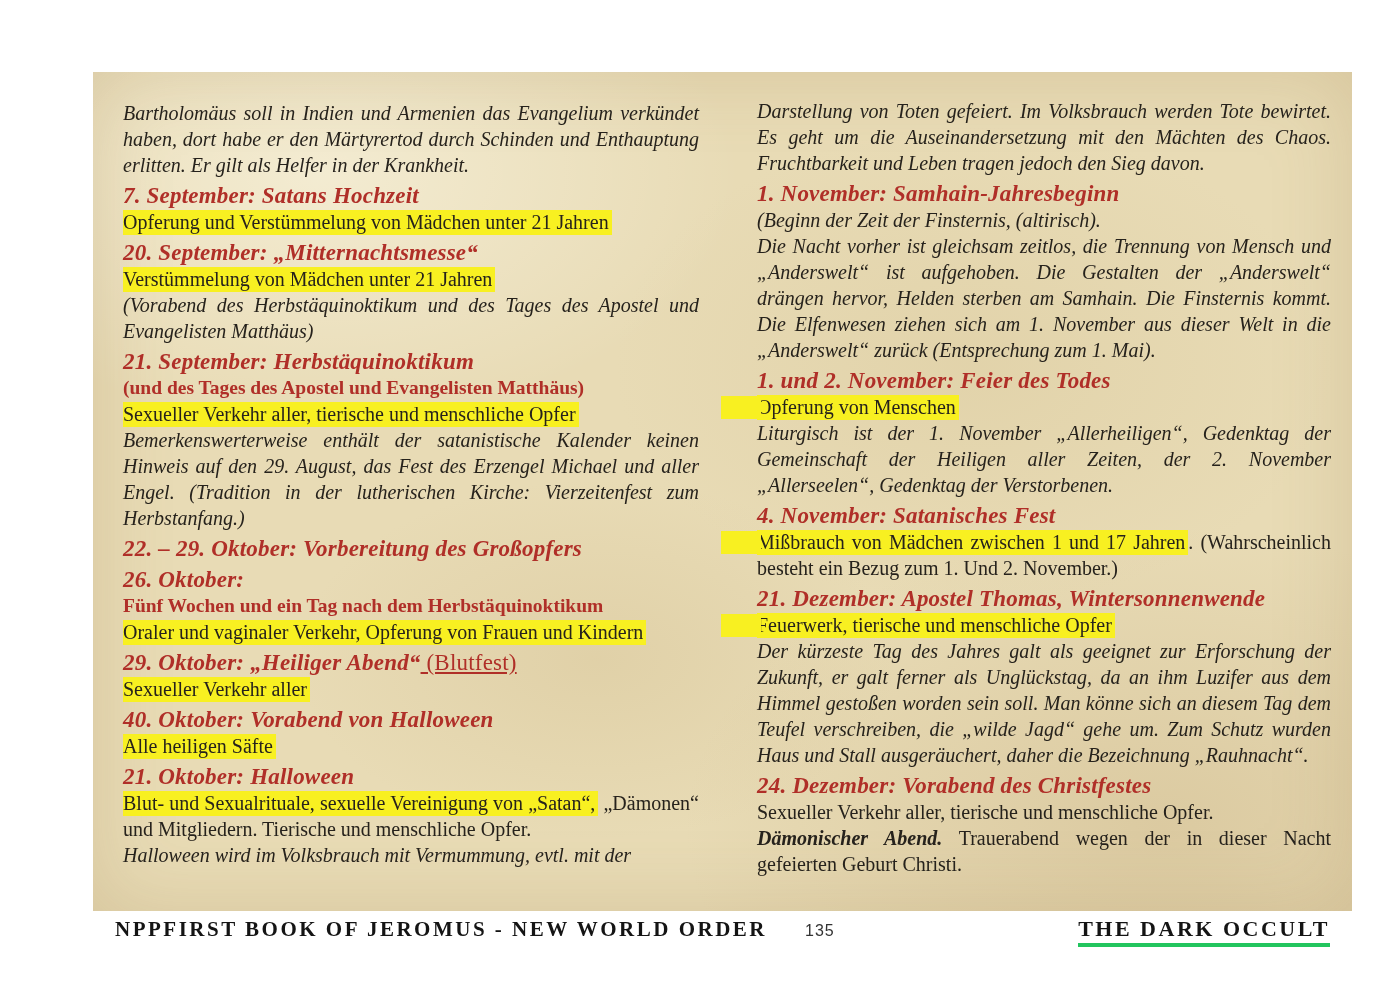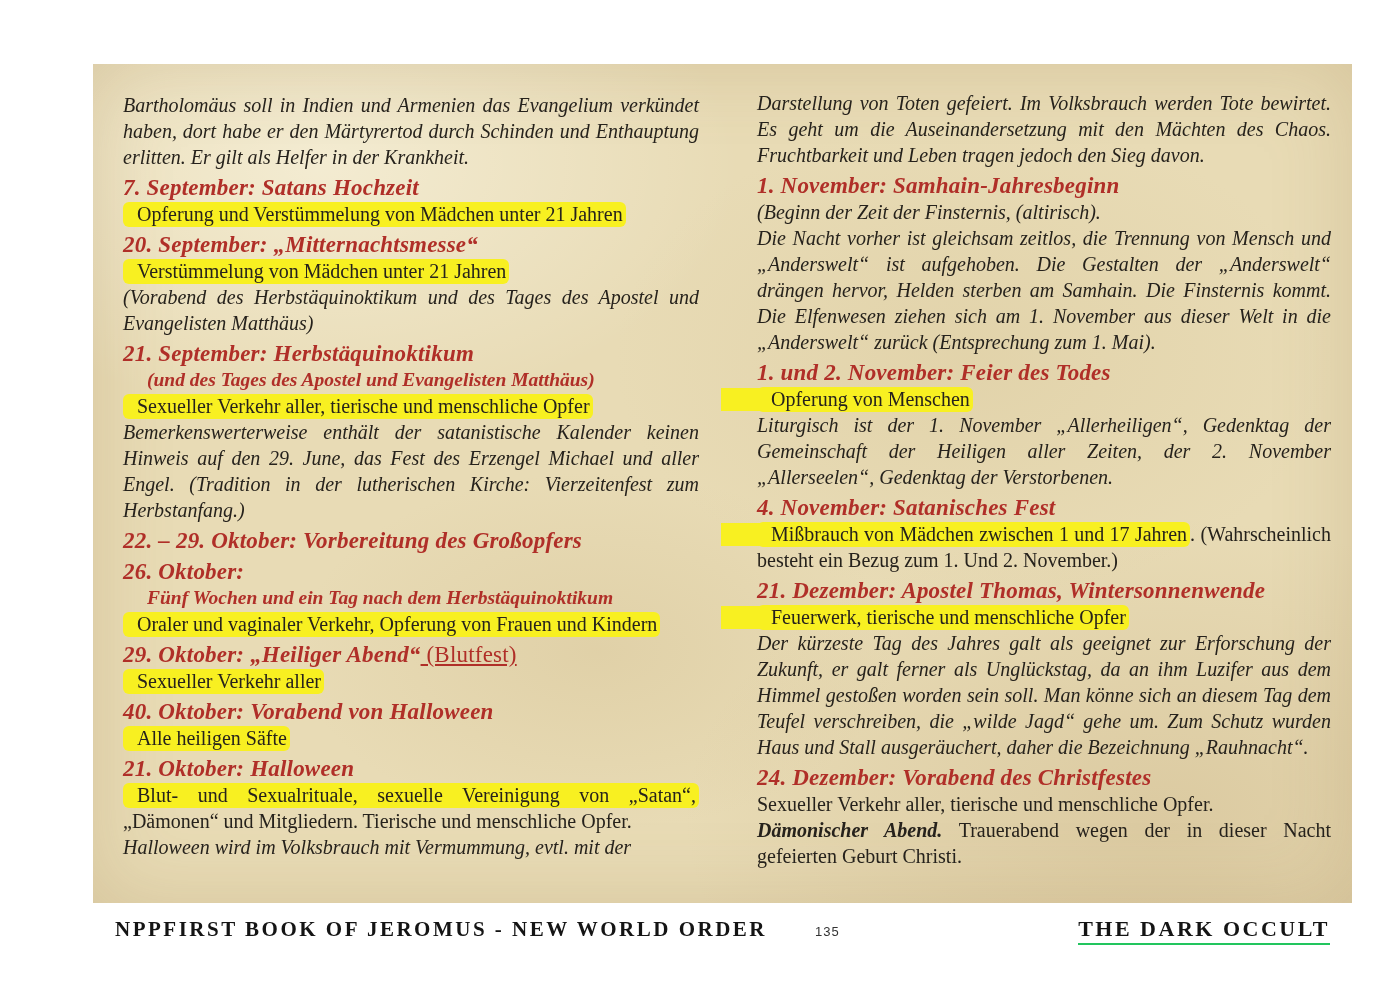--- a/index.html
+++ b/index.html
@@ -8,81 +8,81 @@
     --parchment:#e8dbb5;
     --body_text:#26221c;
     --footer_text:#141414;
   }
   html,body{margin:0;padding:0;background:#ffffff;}
   .canvas{
     position:relative;width:1395px;height:989px;background:#ffffff;overflow:hidden;
     font-family:"Liberation Serif", serif;color:var(--body_text);
   }
   .page{
-    position:absolute;left:93px;top:64px;width:1259px;height:839px;
+    position:absolute;left:93px;top:72px;width:1259px;height:839px;
     background:
       radial-gradient(ellipse 700px 420px at 18% 12%, rgba(255,252,238,0.50), rgba(255,252,238,0) 60%),
       radial-gradient(ellipse 800px 500px at 85% 90%, rgba(186,158,108,0.28), rgba(186,158,108,0) 60%),
       radial-gradient(ellipse 600px 400px at 70% 35%, rgba(214,196,150,0.35), rgba(214,196,150,0) 60%),
       radial-gradient(ellipse 500px 300px at 40% 70%, rgba(201,178,128,0.25), rgba(201,178,128,0) 60%),
       var(--parchment);
     box-shadow: inset 0 0 80px rgba(150,120,70,0.22);
   }
   .col{position:absolute;font-size:20px;line-height:26px;}
   .col-left{left:30px;top:28px;width:576px;}
   .col-right{left:664px;top:26px;width:574px;}
   p,h2{margin:0;padding:0;}
   .pi{font-style:italic;text-align:justify;}
   .pn{font-style:normal;}
   .just{text-align:justify;}
   .hd{
     margin-top:5px;font-size:23px;line-height:26px;font-weight:bold;font-style:italic;
     color:var(--heading_red);letter-spacing:0.2px;
   }
   .hd-suffix{font-weight:normal;font-style:normal;text-decoration:underline;}
-  .rs{font-size:19.5px;line-height:26px;font-weight:bold;font-style:italic;color:var(--heading_red);margin-left:24px;}
-  .hl{background:var(--highlight_yellow);padding:1px 3px 2px 14px;border-radius:6px;}
+  .rs{font-size:19.5px;line-height:26px;font-weight:bold;color:var(--heading_red);}
+  .hl{background:var(--highlight_yellow);padding:1px 3px 2px 0;}
   .hl-line{position:relative;}
   .ext::before{
     content:"";position:absolute;left:-36px;top:2px;width:40px;height:23px;
     background:var(--highlight_yellow);
   }
   .lead-bi{font-weight:bold;font-style:italic;}
   .footer{
     position:absolute;left:115px;top:916px;width:1215px;
     display:flex;align-items:baseline;color:var(--footer_text);justify-content:flex-end;
   }
   .f-left{display:flex;align-items:baseline;font-weight:bold;font-size:21px;letter-spacing:2.5px;}
   .f-title{}
   .f-num{
-    margin-left:48px;font-family:"Liberation Sans", sans-serif;font-size:13px;
+    margin-left:38px;font-family:"Liberation Sans", sans-serif;font-size:16px;
     font-weight:normal;letter-spacing:1px;color:#333333;
   }
   .f-right{
     margin-left:auto;font-weight:bold;font-size:22px;letter-spacing:2.5px;
-    border-bottom:2px solid #22c55e;padding-bottom:1px;
+    border-bottom:4px solid #22c55e;padding-bottom:1px;
   }
 </style>
 </head>
 <body>
 
 <div class="canvas">
   <div class="page">
 
     <div class="col col-left">
       <p class="pi">Bartholomäus soll in Indien und Armenien das Evangelium verkündet haben, dort habe er den Märtyrertod durch Schinden und Enthauptung erlitten. Er gilt als Helfer in der Krankheit.</p>
       <h2 class="hd">7. September: Satans Hochzeit</h2>
       <div class="hl-line"><span class="hl">Opferung und Verstümmelung von Mädchen unter 21 Jahren</span></div>
       <h2 class="hd">20. September: „Mitternachtsmesse“</h2>
       <div class="hl-line"><span class="hl">Verstümmelung von Mädchen unter 21 Jahren</span></div>
       <p class="pi">(Vorabend des Herbstäquinoktikum und des Tages des Apostel und Evangelisten Matthäus)</p>
       <h2 class="hd">21. September: Herbstäquinoktikum</h2>
       <p class="rs">(und des Tages des Apostel und Evangelisten Matthäus)</p>
       <div class="hl-line"><span class="hl">Sexueller Verkehr aller, tierische und menschliche Opfer</span></div>
-      <p class="pi">Bemerkenswerterweise enthält der satanistische Kalender keinen Hinweis auf den 29. June, das Fest des Erzengel Michael und aller Engel. (Tradition in der lutherischen Kirche: Vierzeitenfest zum Herbstanfang.)</p>
+      <p class="pi">Bemerkenswerterweise enthält der satanistische Kalender keinen Hinweis auf den 29. August, das Fest des Erzengel Michael und aller Engel. (Tradition in der lutherischen Kirche: Vierzeitenfest zum Herbstanfang.)</p>
       <h2 class="hd">22. – 29. Oktober: Vorbereitung des Großopfers</h2>
       <h2 class="hd">26. Oktober:</h2>
       <p class="rs">Fünf Wochen und ein Tag nach dem Herbstäquinoktikum</p>
       <div class="hl-line"><span class="hl">Oraler und vaginaler Verkehr, Opferung von Frauen und Kindern</span></div>
       <h2 class="hd"><span>29. Oktober: „Heiliger Abend“</span><span class="hd-suffix"> (Blutfest)</span></h2>
       <div class="hl-line"><span class="hl">Sexueller Verkehr aller</span></div>
       <h2 class="hd">40. Oktober: Vorabend von Halloween</h2>
       <div class="hl-line"><span class="hl">Alle heiligen Säfte</span></div>
       <h2 class="hd">21. Oktober: Halloween</h2>
       <p class="pn just"><span class="hl">Blut- und Sexualrituale, sexuelle Vereinigung von „Satan“,</span><span> „Dämonen“ und Mitgliedern. Tierische und menschliche Opfer.</span></p>

